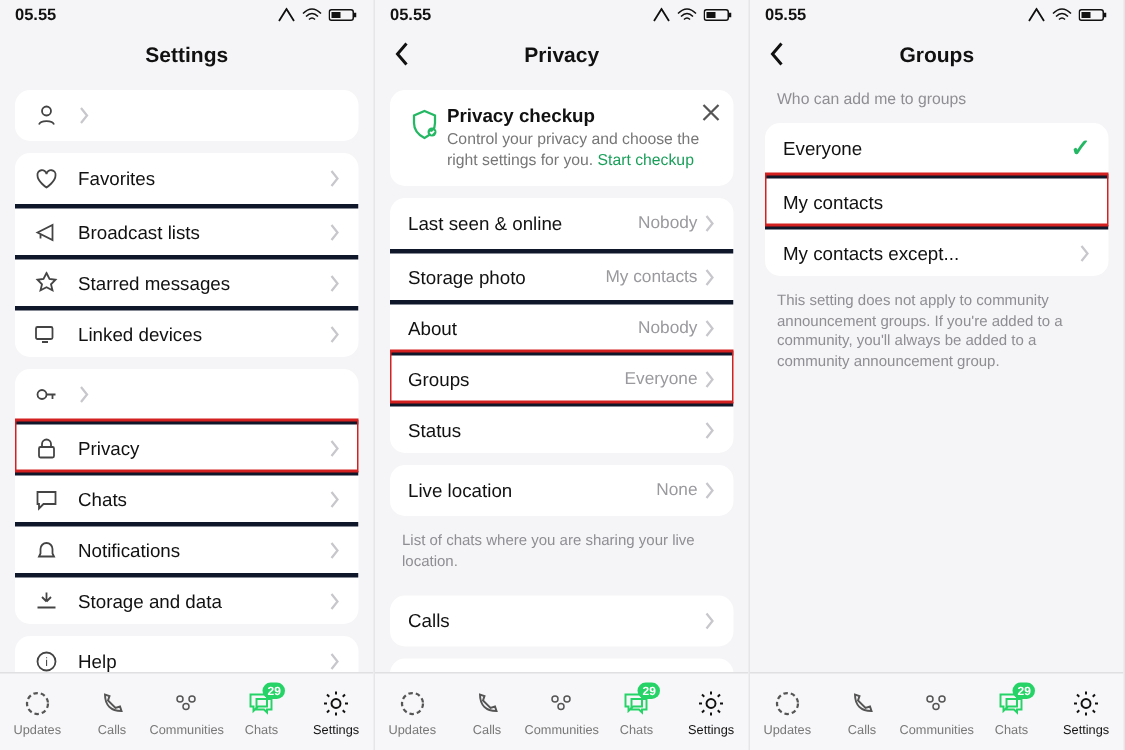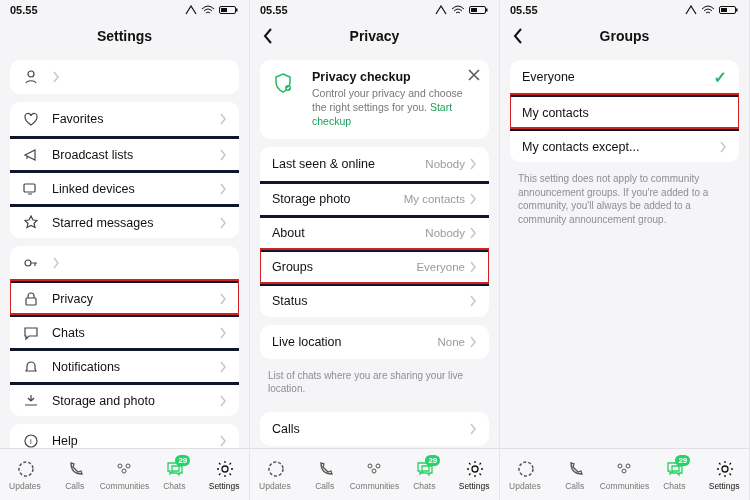--- a/index.html
+++ b/index.html
@@ -22,31 +22,31 @@
   .row { display: flex; align-items: center; height: 34px; padding: 0 12px; border-top: 3px solid #0f172a; }
   .row:first-child { border-top: none; }
   .row .icon { width: 18px; height: 18px; display:flex; align-items:center; justify-content:center; margin-right: 12px; color:#444; }
   .row .label { flex: 1; font-size: 12.5px; color: #111; }
   .row .value { font-size: 11.5px; color: #9a9a9e; margin-right: 4px; }
   .row .chev { width: 8px; height: 12px; }
   .note { font-size: 10px; color: #8e8e93; padding: 2px 18px 8px 18px; line-height: 1.35; }
   .subhead { font-size: 10.5px; color: #8e8e93; padding: 8px 18px 2px 18px; }
   .redbox { outline: 2px solid #d32020; outline-offset: -1px; }
   
-  .card { background:#fff; border-radius:10px; margin:8px 10px; padding:10px 12px; display:flex; align-items:flex-start; gap:18px; position:relative; }
+  .card { background:#fff; border-radius:10px; margin:8px 10px; padding:10px 12px; display:flex; align-items:flex-start; gap:4px; position:relative; }
   .card .shield { width:22px; height:22px; color:#25b864; margin-top:2px; }
   .card .txt { flex:1; }
   .card .ttl { font-size:12.5px; font-weight:700; color:#111; margin-bottom:2px; }
   .card .desc { font-size:10.5px; color:#777; line-height:1.35; }
   .card .desc .link { color:#1a9f5a; }
   .card .close { position:absolute; right:8px; top:8px; width:14px; height:14px; color:#555; }
   
   .tabbar { height: 52px; background:#f7f7f9; border-top:1px solid #e0e0e2; display:flex; justify-content:space-around; align-items:center; }
   .tab { display:flex; flex-direction:column; align-items:center; font-size:8.5px; color:#777; position:relative; width:46px; }
-  .tab .ticon { width:20px; height:20px; margin-bottom:2px; display:flex; align-items:center; justify-content:flex-end; color:#555; position:relative; }
+  .tab .ticon { width:20px; height:20px; margin-bottom:2px; display:flex; align-items:center; justify-content:center; color:#555; position:relative; }
   .tab.active { color:#111; }
   .tab.active .ticon { color:#111; }
   .badge { position:absolute; top:-4px; right:-6px; background:#25d366; color:#fff; font-size:8px; font-weight:700; border-radius:8px; padding:1px 3px; min-width:14px; text-align:center; }
   
   .check { color:#25b864; font-size:16px; font-weight:600; }
 </style>
 </head>
 <body>
 
 <div class="wrap">
@@ -104,40 +104,40 @@
               </svg>
             </span>
           <span class="label">Broadcast lists</span>
           <svg class="chev" viewBox="0 0 8 12">
               <path d="M2 1l4 5-4 5" fill="none" stroke="#c7c7cc" stroke-width="1.5"></path>
             </svg>
         </div>
         <div class="row">
           <span class="icon">
               <svg width="16" height="16" viewBox="0 0 16 16">
+                <path d="M8 1l2 4 4 .5-3 3 1 4-4-2-4 2 1-4-3-3 4-.5z" fill="none" stroke="#444" stroke-width="1.2"></path>
+              </svg>
+            </span>
+          <span class="label">Starred messages</span>
+          <svg class="chev" viewBox="0 0 8 12">
+              <path d="M2 1l4 5-4 5" fill="none" stroke="#c7c7cc" stroke-width="1.5"></path>
+            </svg>
+        </div>
+        <div class="row">
+          <span class="icon">
+              <svg width="16" height="16" viewBox="0 0 16 16">
                 <rect x="1" y="3" width="11" height="8" rx="1" fill="none" stroke="#444" stroke-width="1.2"></rect>
                 <path d="M5 13h4" stroke="#444" stroke-width="1.2"></path>
               </svg>
             </span>
           <span class="label">Linked devices</span>
           <svg class="chev" viewBox="0 0 8 12">
               <path d="M2 1l4 5-4 5" fill="none" stroke="#c7c7cc" stroke-width="1.5"></path>
             </svg>
         </div>
-        <div class="row">
-          <span class="icon">
-              <svg width="16" height="16" viewBox="0 0 16 16">
-                <path d="M8 1l2 4 4 .5-3 3 1 4-4-2-4 2 1-4-3-3 4-.5z" fill="none" stroke="#444" stroke-width="1.2"></path>
-              </svg>
-            </span>
-          <span class="label">Starred messages</span>
-          <svg class="chev" viewBox="0 0 8 12">
-              <path d="M2 1l4 5-4 5" fill="none" stroke="#c7c7cc" stroke-width="1.5"></path>
-            </svg>
-        </div>
       </div>
       <div class="section">
         <div class="row">
           <span class="icon">
               <svg width="16" height="16" viewBox="0 0 16 16">
                 <circle cx="5" cy="8" r="3" fill="none" stroke="#444" stroke-width="1.2"></circle>
                 <path d="M8 8h6M12 8v3" stroke="#444" stroke-width="1.2"></path>
               </svg>
             </span>
           <svg class="chev" viewBox="0 0 8 12">
@@ -177,21 +177,21 @@
           <svg class="chev" viewBox="0 0 8 12">
               <path d="M2 1l4 5-4 5" fill="none" stroke="#c7c7cc" stroke-width="1.5"></path>
             </svg>
         </div>
         <div class="row">
           <span class="icon">
               <svg width="16" height="16" viewBox="0 0 16 16">
                 <path d="M8 2v6m0 0l-3-3m3 3l3-3M2 12h12" fill="none" stroke="#444" stroke-width="1.2"></path>
               </svg>
             </span>
-          <span class="label">Storage and photo</span>
+          <span class="label">Storage and data</span>
           <svg class="chev" viewBox="0 0 8 12">
               <path d="M2 1l4 5-4 5" fill="none" stroke="#c7c7cc" stroke-width="1.5"></path>
             </svg>
         </div>
       </div>
       <div class="section">
         <div class="row">
           <span class="icon">
               <svg width="16" height="16" viewBox="0 0 16 16">
                 <circle cx="8" cy="8" r="6" fill="none" stroke="#444" stroke-width="1.2"></circle>
@@ -428,20 +428,21 @@
     </div>
     <div class="header">
       <span class="back">
           <svg width="12" height="18" viewBox="0 0 12 18">
             <path d="M9 2L3 9l6 7" fill="none" stroke="#111" stroke-width="2"></path>
           </svg>
         </span>
       <span class="title">Groups</span>
     </div>
     <div class="scroll">
+      <div class="subhead">Who can add me to groups</div>
       <div class="section">
         <div class="row">
           <span class="label">Everyone</span>
           <span class="check">✓</span>
         </div>
         <div class="row redbox">
           <span class="label">My contacts</span>
         </div>
         <div class="row">
           <span class="label">My contacts except...</span>

